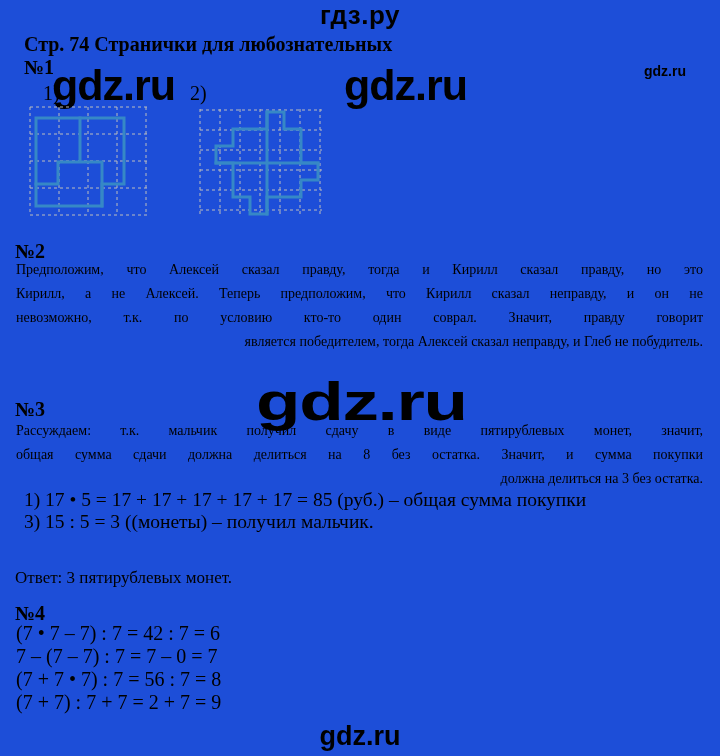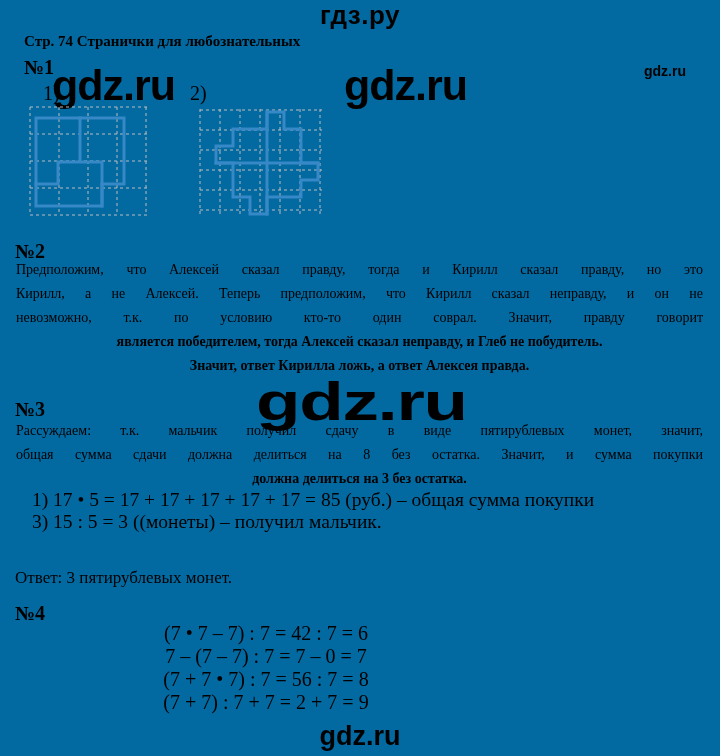--- a/index.html
+++ b/index.html
@@ -1,50 +1,50 @@
 <!DOCTYPE html>
 <html style="--fig-blue: #3688c6; --grid-gray: #bdbdbd;"><head>
 <meta charset="utf-8">
 <style>
   html,body{margin:0;padding:0;background:#fff;}
-  #page{position:relative;width:720px;height:756px;background:#0369a1;overflow:hidden;
+  #page{position:relative;width:720px;height:756px;background:#1d4ed8;overflow:hidden;
         font-family:"Liberation Serif",serif;color:#000;}
   .sans{font-family:"Liberation Sans",sans-serif;}
   .abs{position:absolute;}
   .b{font-weight:bold;}
   .center{left:0;width:720px;text-align:center;}
   
   .site-header{top:1px;font-size:26px;line-height:1.1;letter-spacing:0.5px;}
   .site-footer{top:722px;font-size:27px;line-height:1.1;}
   .wm-small{left:644px;top:64px;font-size:14px;line-height:1;}
   .wm-big{font-size:43px;line-height:1;letter-spacing:-1px;}
   .wm1{left:52px;top:64px;}
   .wm2{left:344px;top:64px;}
   .wm3{left:0;width:720px;top:374px;font-size:54px;line-height:1;text-align:center;
        transform:scaleX(1.35);transform-origin:356px 50%;letter-spacing:-1px;}
   
-  .page-title{left:24px;top:33px;font-size:15px;}
+  .page-title{left:24px;top:33px;font-size:20px;}
   .task-label{font-size:20px;}
   .n1-label{left:24px;top:56px;}
   .n2-label{left:15px;top:240px;}
   .n3-label{left:15px;top:398px;}
   .n4-label{left:15px;top:602px;}
   .fig-label{font-size:20px;top:82px;}
   .fig1-label{left:43px;}
   .fig2-label{left:190px;}
   
   .para{left:16px;width:687px;font-size:14px;line-height:24px;}
   .jline{text-align:justify;text-align-last:justify;height:24px;overflow:hidden;}
-  .nline{text-align:center;height:24px;overflow:hidden;font-weight:bold;}
+  .nline{text-align:right;height:24px;overflow:hidden;}
   .n2-para{top:258px;}
   .n3-para{top:419px;}
-  .n3-steps{left:32px;top:489px;width:680px;font-size:19.5px;line-height:22px;}
+  .n3-steps{left:24px;top:489px;width:680px;font-size:19.5px;line-height:22px;}
   .n3-steps div{height:22px;}
   .n3-answer{left:15px;top:567px;font-size:17px;line-height:22px;}
-  .n4-eqs{left:16px;top:622px;width:500px;font-size:20px;line-height:23px;text-align:center;}
+  .n4-eqs{left:16px;top:622px;width:500px;font-size:20px;line-height:23px;}
   .n4-eqs div{height:23px;}
   .ital{}
   
   svg{display:block;}
   .gridline{stroke:var(--grid-gray,#bdbdbd);stroke-width:1;stroke-dasharray:3 3;}
   .blueshape{stroke:var(--fig-blue,#3688c6);stroke-width:3;fill:none;
              stroke-linecap:square;stroke-linejoin:miter;}
 </style>
 </head>
 <body>
@@ -106,21 +106,20 @@
       <path d="M0 51 H102 M51 0 V102"></path>
     </g>
   </svg>
 
   <div class="abs b task-label n2-label">№2</div>
   <div class="abs para n2-para">
     <div class="jline">Предположим, что Алексей сказал правду, тогда и Кирилл сказал правду, но это</div>
     <div class="jline">Кирилл, а не Алексей. Теперь предположим, что Кирилл сказал неправду, и он не</div>
     <div class="jline">невозможно, т.к. по условию кто-то один соврал. Значит, правду говорит</div>
     <div class="nline">является победителем, тогда Алексей сказал неправду, и Глеб не побудитель.</div>
-    <div class="nline">Значит, ответ Кирилла ложь, а ответ Алексея правда.</div>
   </div>
 
   <div class="abs sans b wm3">
     <span>gdz.ru</span>
   </div>
   <div class="abs b task-label n3-label">№3</div>
   <div class="abs para n3-para">
     <div class="jline"><span class="ital">Рассуждаем</span><span>: т.к. мальчик получил сдачу в виде пятирублевых монет, значит,</span></div>
     <div class="jline">общая сумма сдачи должна делиться на 8 без остатка. Значит, и сумма покупки</div>
     <div class="nline">должна делиться на 3 без остатка.</div>

